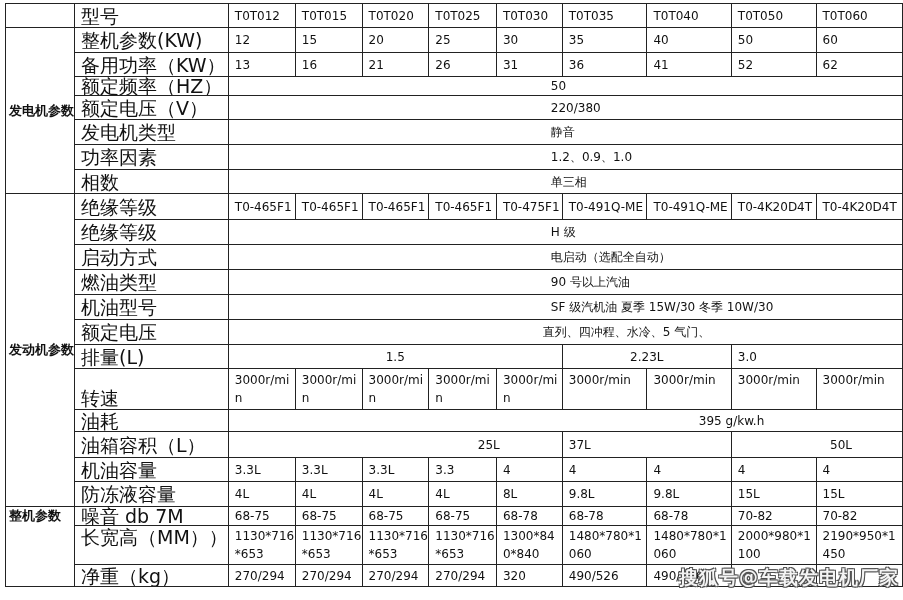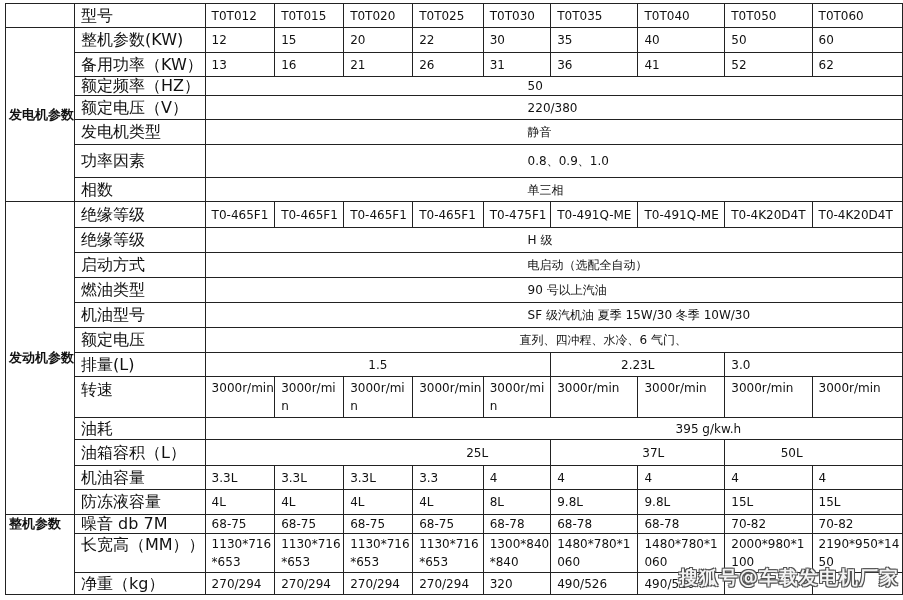--- a/index.html
+++ b/index.html
@@ -4,21 +4,21 @@
 <style>
   html, body { margin:0; padding:0; background:#ffffff; }
   body { width:903px; height:600px; overflow:hidden; position:relative;
          font-family:"DejaVu Sans","Liberation Sans",sans-serif; color:#111; }
   table.spec { position:absolute; left:5px; top:3px; border-collapse:collapse;
                table-layout:fixed; font-size:12px; }
   table.spec td { border:1.5px solid #222; padding:0 0 0 6px; vertical-align:middle;
                   line-height:18px; white-space:nowrap; overflow:hidden; }
   td.grp { text-align:left; padding-left:3px !important; font-size:13px; font-weight:bold;
            line-height:24px; vertical-align:middle; white-space:normal; word-break:break-all; }
-  td.lbl { font-size:16px; }
+  td.lbl { font-size:19px; }
   td.c { white-space:normal !important; word-break:break-all; }
   .center { text-align:center; padding-left:0 !important;margin-top:9px; }
   .wm { position:absolute; left:679px; top:565px; font-size:19px; color:#f4f4f4;
         font-weight:bold; letter-spacing:1px;
         text-shadow: 0 0 1px #333, 1px 1px 0 #555, -1px -1px 0 #555, 1px -1px 0 #555, -1px 1px 0 #555; }
 </style>
 </head>
 <body>
 
 <table class="spec">
@@ -50,21 +50,21 @@
     <td>T0T050</td>
     <td>T0T060</td>
   </tr>
 
   <tr style="height:25px">
     <td class="grp" rowspan="7">发电机参数</td>
     <td class="lbl">整机参数(KW)</td>
     <td>12</td>
     <td>15</td>
     <td>20</td>
-    <td>22</td>
+    <td>25</td>
     <td>30</td>
     <td>35</td>
     <td>40</td>
     <td>50</td>
     <td>60</td>
   </tr>
   <tr style="height:24px">
     <td class="lbl">备用功率（KW）</td>
     <td>13</td>
     <td>16</td>
@@ -81,23 +81,23 @@
     <td colspan="9"><span style="padding-left:316px">50</span></td>
   </tr>
   <tr style="height:24px">
     <td class="lbl">额定电压（V）</td>
     <td colspan="9"><span style="padding-left:316px">220/380</span></td>
   </tr>
   <tr style="height:25px">
     <td class="lbl">发电机类型</td>
     <td colspan="9"><span style="padding-left:316px">静音</span></td>
   </tr>
-  <tr style="height:33px">
+  <tr style="height:25px">
     <td class="lbl">功率因素</td>
-    <td colspan="9"><span style="padding-left:316px">0.8、0.9、1.0</span></td>
+    <td colspan="9"><span style="padding-left:316px">1.2、0.9、1.0</span></td>
   </tr>
   <tr style="height:24px">
     <td class="lbl">相数</td>
     <td colspan="9"><span style="padding-left:316px">单三相</span></td>
   </tr>
 
   <tr style="height:26px">
     <td class="grp" rowspan="12">发动机参数</td>
     <td class="lbl">绝缘等级</td>
     <td>T0-465F1</td>
@@ -121,49 +121,49 @@
   <tr style="height:25px">
     <td class="lbl">燃油类型</td>
     <td colspan="9"><span style="padding-left:316px">90 号以上汽油</span></td>
   </tr>
   <tr style="height:25px">
     <td class="lbl">机油型号</td>
     <td colspan="9"><span style="padding-left:316px">SF 级汽机油 夏季 15W/30   冬季 10W/30</span></td>
   </tr>
   <tr style="height:25px">
     <td class="lbl">额定电压</td>
-    <td colspan="9"><span style="padding-left:308px">直列、四冲程、水冷、6 气门、</span></td>
+    <td colspan="9"><span style="padding-left:308px">直列、四冲程、水冷、5 气门、</span></td>
   </tr>
   <tr style="height:24px">
     <td class="lbl">排量(L)</td>
     <td colspan="5" class="center">1.5</td>
     <td colspan="2" class="center">2.23L</td>
     <td colspan="2">3.0</td>
   </tr>
   <tr style="height:41px">
-    <td class="lbl" style="vertical-align:top;padding-top:4px">转速</td>
+    <td class="lbl" style="vertical-align:top;padding-top:20px">转速</td>
     <td class="c" style="vertical-align:top;padding-top:2px">3000r/min</td>
     <td class="c" style="vertical-align:top;padding-top:2px">3000r/min</td>
     <td class="c" style="vertical-align:top;padding-top:2px">3000r/min</td>
     <td class="c" style="vertical-align:top;padding-top:2px">3000r/min</td>
     <td class="c" style="vertical-align:top;padding-top:2px">3000r/min</td>
     <td class="c" style="vertical-align:top;padding-top:2px">3000r/min</td>
     <td class="c" style="vertical-align:top;padding-top:2px">3000r/min</td>
     <td class="c" style="vertical-align:top;padding-top:2px">3000r/min</td>
     <td class="c" style="vertical-align:top;padding-top:2px">3000r/min</td>
   </tr>
   <tr style="height:22px">
     <td class="lbl">油耗</td>
     <td colspan="9"><span style="padding-left:464px">395 g/kw.h</span></td>
   </tr>
   <tr style="height:26px">
     <td class="lbl">油箱容积（L）</td>
     <td colspan="5" style="text-align:right;padding-right:62px">25L</td>
-    <td colspan="2" style="text-align:right;padding-right:60px">37L</td>
-    <td colspan="2" style="text-align:center;padding-right:50px">50L</td>
+    <td colspan="2" style="padding-right:60px">37L</td>
+    <td colspan="2" style="text-align:right;padding-right:50px">50L</td>
   </tr>
   <tr style="height:24px">
     <td class="lbl">机油容量</td>
     <td>3.3L</td>
     <td>3.3L</td>
     <td>3.3L</td>
     <td>3.3</td>
     <td>4</td>
     <td>4</td>
     <td>4</td>

